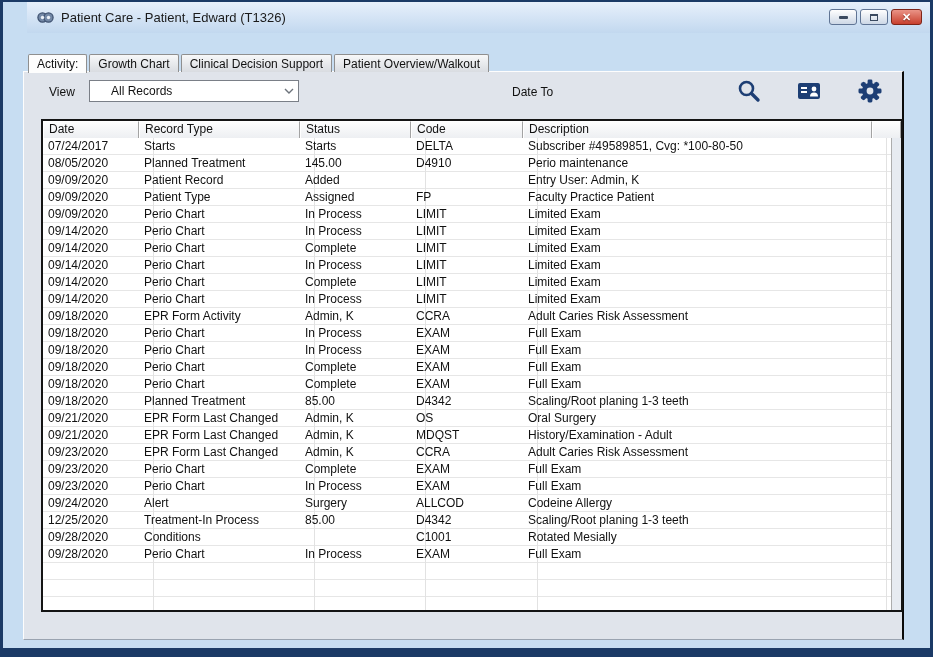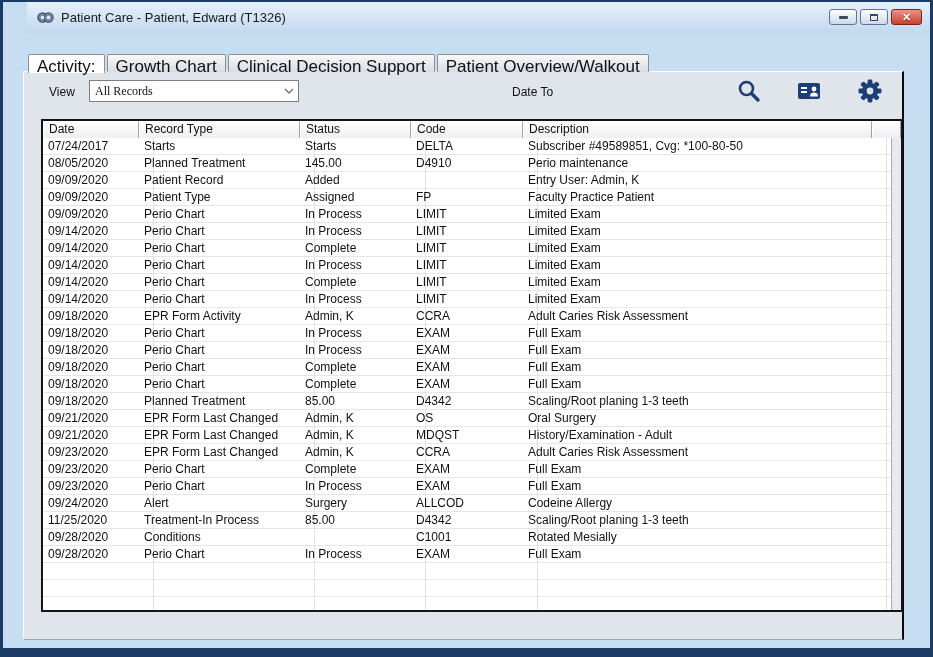--- a/index.html
+++ b/index.html
@@ -24,34 +24,34 @@
   .win-btn .bar { width:9px; height:3px; background:#3a4a60; border-radius:1px; }
   .win-btn .box { width:8px; height:7px; border:1px solid #3a4a60; border-top-width:2px; background:transparent; }
   .win-btn.close { width:31px; background:linear-gradient(#ea9487,#c8402e);
                    border-color:#7e2417; }
   .win-btn.close .x { color:#fff; font-weight:bold; font-size:11px; line-height:11px;
                       text-shadow:0 1px 1px #7e2417; }
 
   
   .tabs { position:absolute; left:25px; top:52px; display:flex; gap:2px; z-index:5; }
   .tab { height:18px; padding:2px 8px 8px 8px; border:1px solid #8f8f8f; border-bottom:none;
-         background:linear-gradient(#f7f8f9,#d9dce1); font-size:17px; white-space:nowrap;
+         background:linear-gradient(#f7f8f9,#d9dce1); font-size:12px; white-space:nowrap;
          border-radius:2px 2px 0 0; cursor:default;text-align:right; }
   .tab.active { background:#fdfdfd; height:19px; position:relative; top:0; z-index:6; }
 
   
   .panel { position:absolute; left:20px; top:69px; width:881px; height:569px;
            background:#e0e4eb; border-top:1px solid #fdfdfd; border-left:1px solid #fdfdfd;
            border-right:2px solid #0a0a0a; border-bottom:1px solid #9aa3b0; }
 
   
   .lbl { position:absolute; top:13px; font-size:12px; color:#111; }
   .select { position:absolute; left:65px; top:8px; width:210px; height:22px;
             background:#fff; border:1px solid #7a7f87; display:flex; align-items:center; }
-  .select .val { padding-left:5px; flex:1;font-family:Liberation Serif, serif; }
+  .select .val { padding-left:21px; flex:1; }
   .select .chev { width:18px; display:flex; justify-content:center; }
   .datefield { position:absolute; top:8px; height:22px; display:flex;margin-top:44px; }
   .datefield .box { width:100px; height:22px; background:#fff; display:flex; align-items:center;
                     padding-left:5px; font-size:13px; }
   .datefield.focused .box { border:2px solid #2f6fc4; }
   .datefield.plain .box { border:1px solid #4d4d4d; outline:1px solid #d9dde4; }
   .datefield .drop { width:20px; height:22px; margin-left:1px; display:flex; align-items:center;
                      justify-content:center; cursor:default; }
   .datefield.focused .drop { border:2px solid #2f6fc4; background:#fff; }
   .datefield.plain .drop { border:1px solid #9aa0a8; background:linear-gradient(#fdfdfd,#e6e9ee); }
@@ -337,21 +337,21 @@
               <div class="cell c4">Full Exam</div>
             </div>
             <div class="trow">
               <div class="cell c0">09/24/2020</div>
               <div class="cell c1">Alert</div>
               <div class="cell c2">Surgery</div>
               <div class="cell c3">ALLCOD</div>
               <div class="cell c4">Codeine Allergy</div>
             </div>
             <div class="trow">
-              <div class="cell c0">11/25/2020</div>
+              <div class="cell c0">12/25/2020</div>
               <div class="cell c1">Treatment-In Process</div>
               <div class="cell c2">85.00</div>
               <div class="cell c3">D4342</div>
               <div class="cell c4">Scaling/Root planing 1-3 teeth</div>
             </div>
             <div class="trow">
               <div class="cell c0">09/28/2020</div>
               <div class="cell c1">Conditions</div>
               <div class="cell c2"></div>
               <div class="cell c3">C1001</div>

